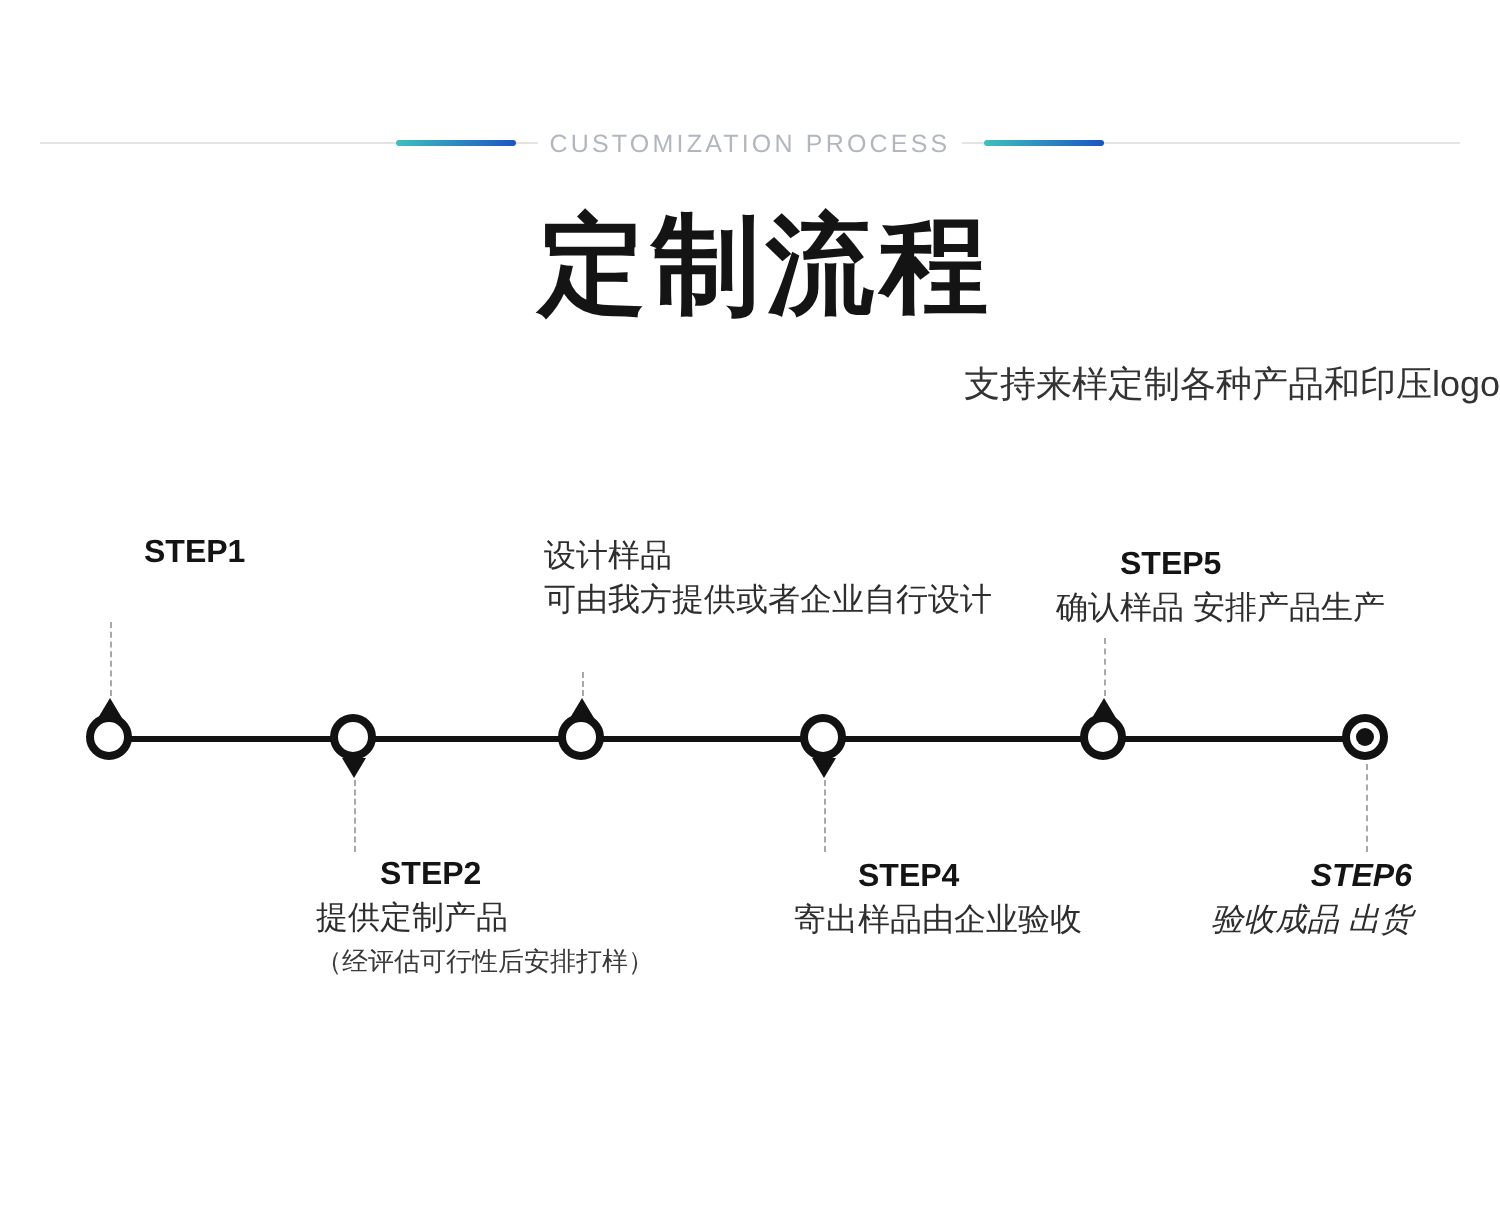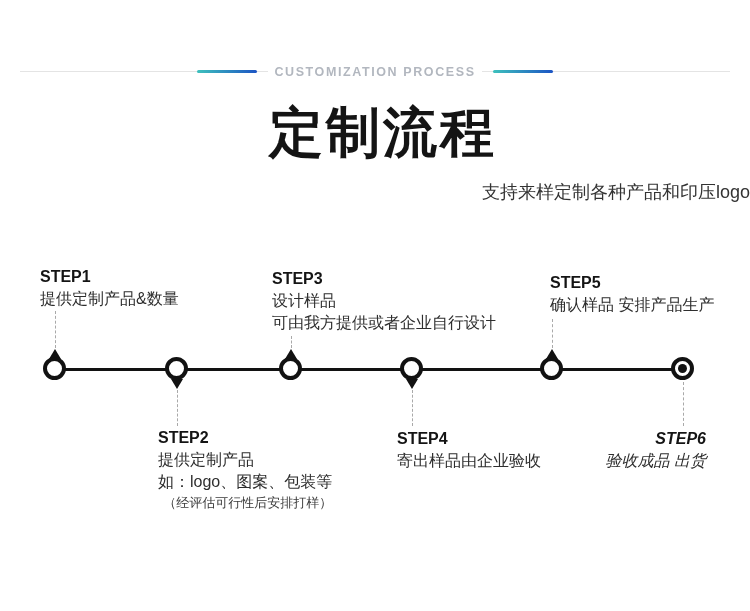--- a/index.html
+++ b/index.html
@@ -6,21 +6,21 @@
   .page{position:relative;width:750px;height:611px;background:#ffffff;overflow:hidden;
         font-family:"Liberation Sans","DejaVu Sans",sans-serif;color:#2e2e2e;}
 
   
   .hdr-baseline{position:absolute;left:20px;right:20px;top:71px;height:1px;background:#e4e4e4;}
   .hdr-row{position:absolute;left:0;right:0;top:63px;height:17px;
            display:flex;justify-content:center;align-items:center;gap:11px;}
   .grad-dash{width:60px;height:3px;border-radius:2px;
              background:linear-gradient(to right,#3ec1bd,#1c54c4);}
   .hdr-label{font-size:12.5px;letter-spacing:1.6px;color:#b2b7bf;background:#ffffff;
-             padding:0 6px;white-space:nowrap;font-weight:700;}
+             padding:0 6px;white-space:nowrap;font-weight:400;}
 
   
   .title{position:absolute;left:16px;right:0;top:102px;text-align:center;
          font-family:"Liberation Serif","DejaVu Serif",serif;font-weight:700;
          font-size:54px;letter-spacing:3px;color:#141414;line-height:62px;}
   .subtitle{position:absolute;left:0;right:0;top:180px;text-align:right;
             font-size:18px;color:#333333;line-height:24px;}
 
   
   .baseline{position:absolute;left:55px;top:368px;width:628px;height:3px;background:#121212;}
@@ -30,21 +30,21 @@
   .dot{width:9px;height:9px;border-radius:50%;background:#121212;}
   .pin{position:absolute;width:0;height:0;}
   .pin.up{border-left:6px solid transparent;border-right:6px solid transparent;
           border-bottom:10px solid #121212;}
   .pin.down{border-left:6px solid transparent;border-right:6px solid transparent;
             border-top:10px solid #121212;}
   .dash{position:absolute;width:0;border-left:1px dashed #a9a9a9;}
 
   
   .step{position:absolute;white-space:nowrap;}
-  .step-label{font-size:16px;font-weight:700;color:#141414;line-height:22px;}
+  .step-label{font-size:16px;font-weight:700;color:#141414;line-height:22px;margin-left:32px;}
   .step-line{font-size:16px;color:#2e2e2e;line-height:22px;}
   .step-line.small{font-size:13px;color:#3a3a3a;line-height:20px;text-align:right;}
   .align-right{text-align:right;font-style:italic;}
 </style>
 </head>
 <body>
 
 <div class="page">
 
   <div class="hdr-baseline"></div>
@@ -78,38 +78,35 @@
     <div class="circle" style="left:279px;top:357px"></div>
     <div class="circle" style="left:400px;top:357px"></div>
     <div class="circle" style="left:540px;top:357px"></div>
     <div class="circle" style="left:671px;top:357px">
       <span class="dot"></span>
     </div>
   </div>
 
   <div class="step" style="left:40px;top:266px">
     <div class="step-label">STEP1</div>
-    <div class="step-line">提供定制产品&amp;数量</div>
   </div>
 
   <div class="step" style="left:272px;top:268px">
-    <div class="step-label">STEP3</div>
     <div class="step-line">设计样品</div>
     <div class="step-line">可由我方提供或者企业自行设计</div>
   </div>
 
-  <div class="step" style="left:550px;top:272px">
+  <div class="step" style="left:528px;top:272px">
     <div class="step-label">STEP5</div>
     <div class="step-line">确认样品 安排产品生产</div>
   </div>
 
   <div class="step" style="left:158px;top:427px">
     <div class="step-label">STEP2</div>
     <div class="step-line">提供定制产品</div>
-    <div class="step-line">如：logo、图案、包装等</div>
     <div class="step-line small">（经评估可行性后安排打样）</div>
   </div>
 
   <div class="step" style="left:397px;top:428px">
     <div class="step-label">STEP4</div>
     <div class="step-line">寄出样品由企业验收</div>
   </div>
 
   <div class="step align-right" style="right:44px;top:428px">
     <div class="step-label">STEP6</div>

